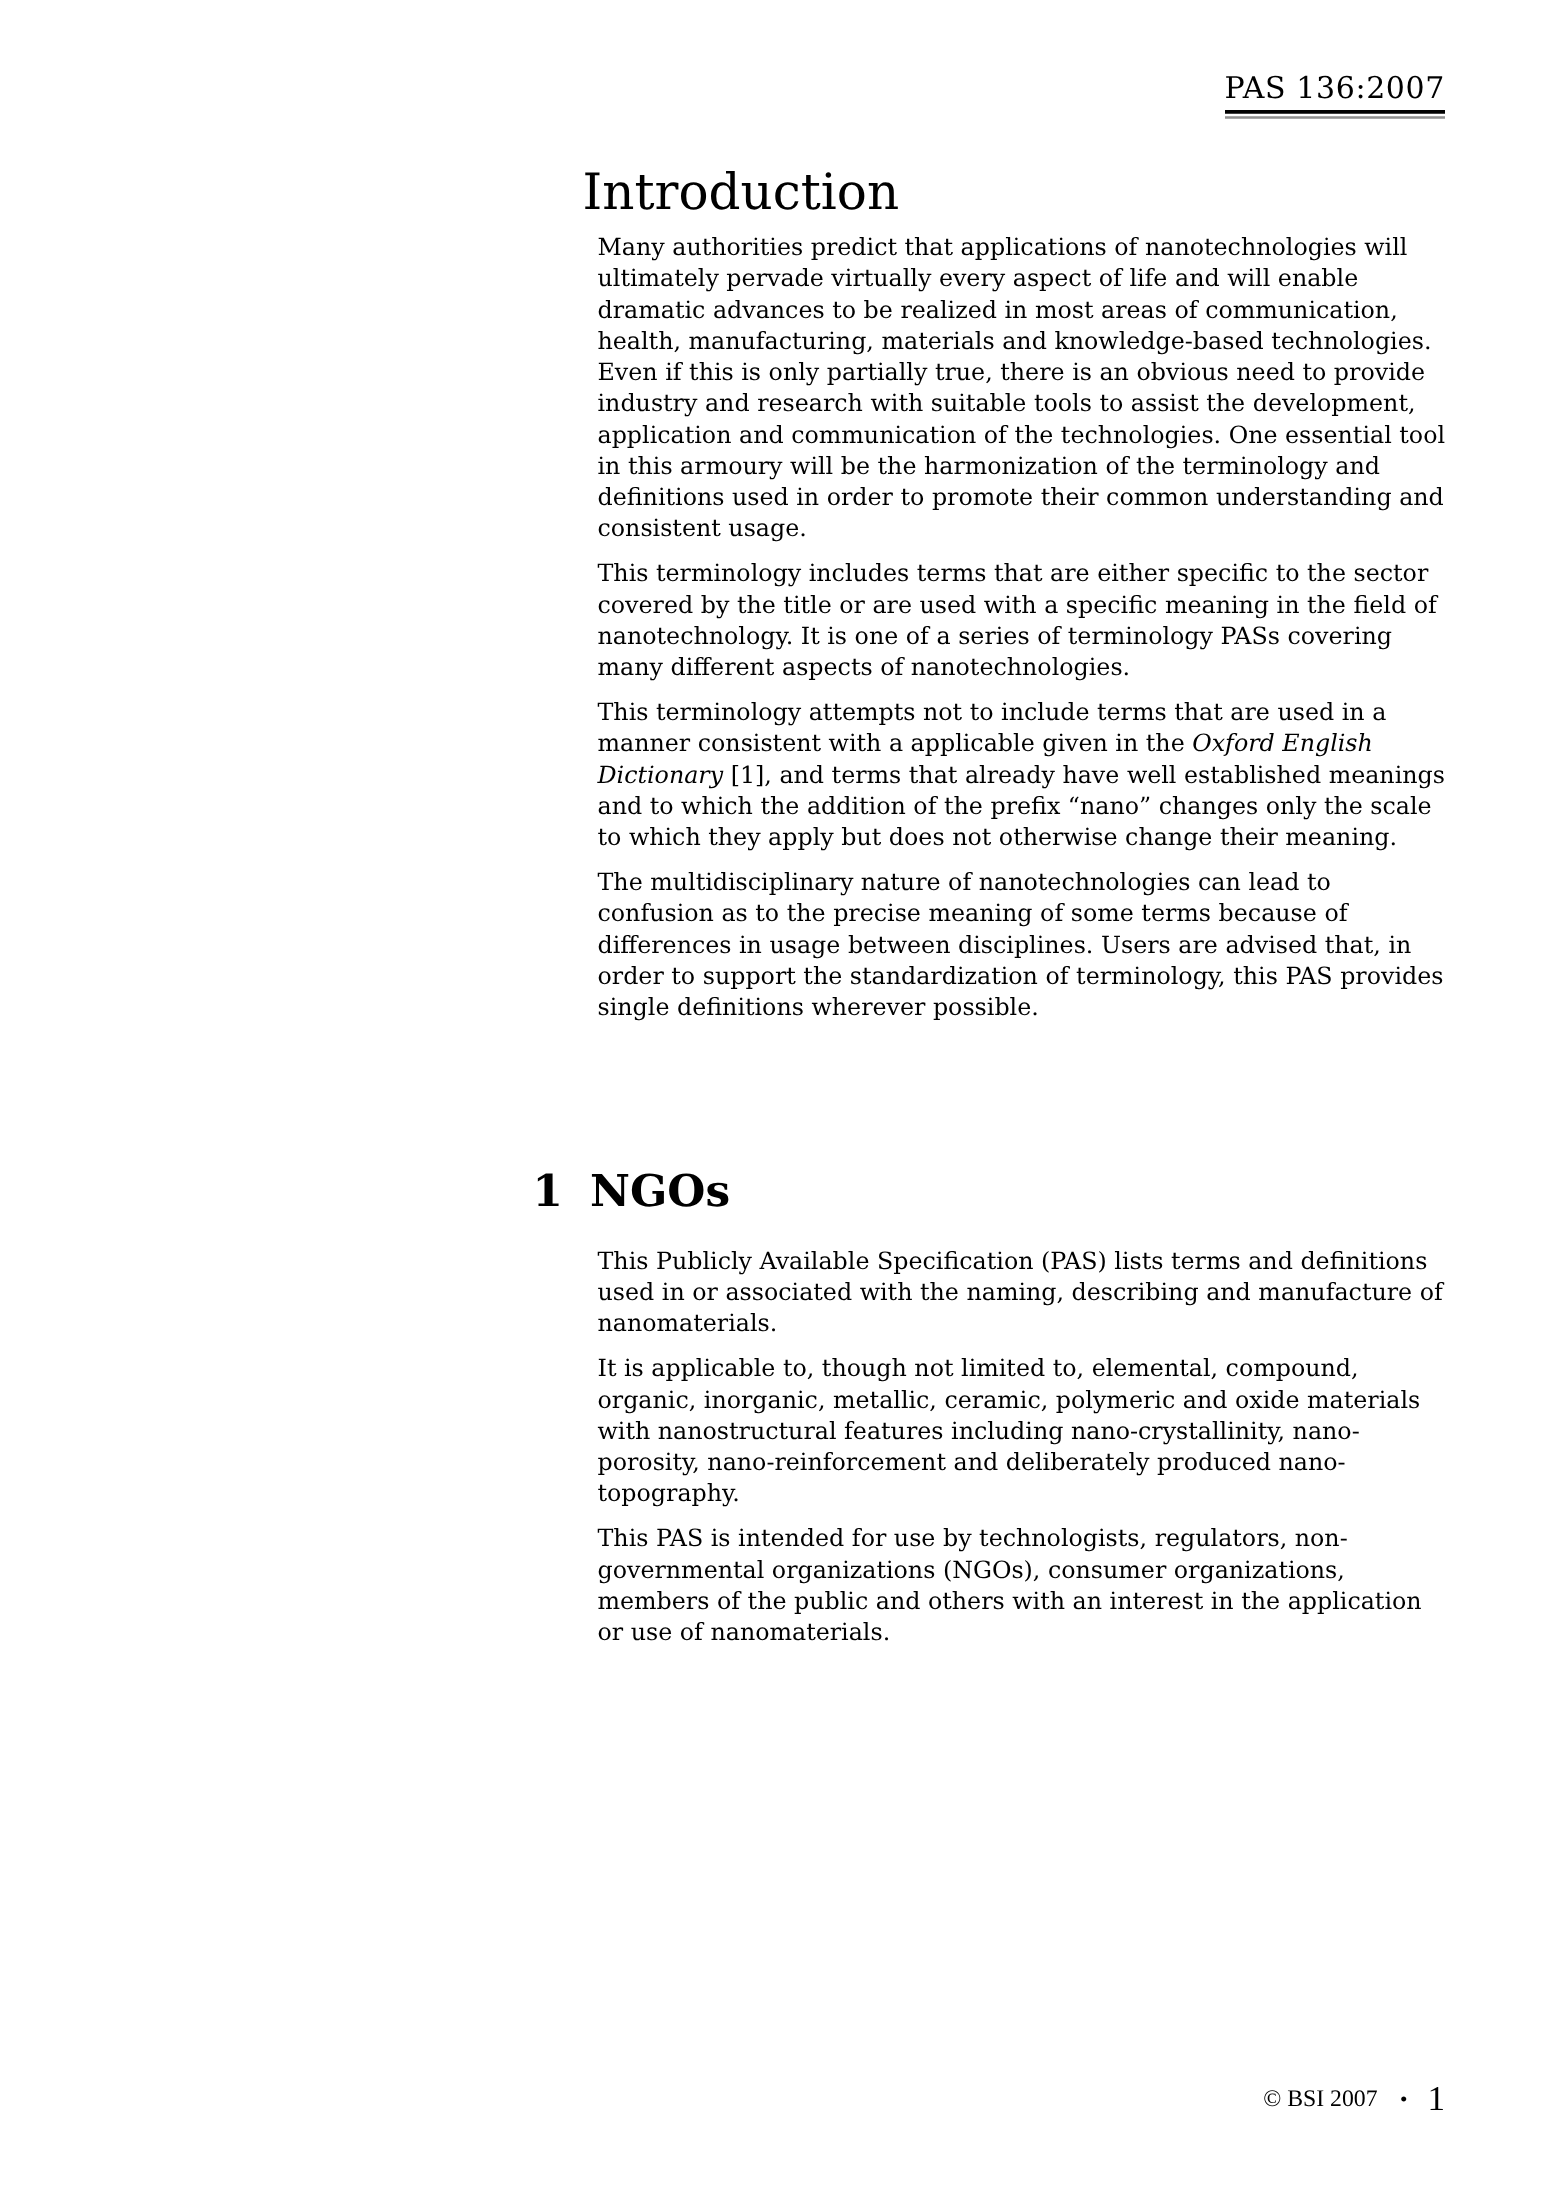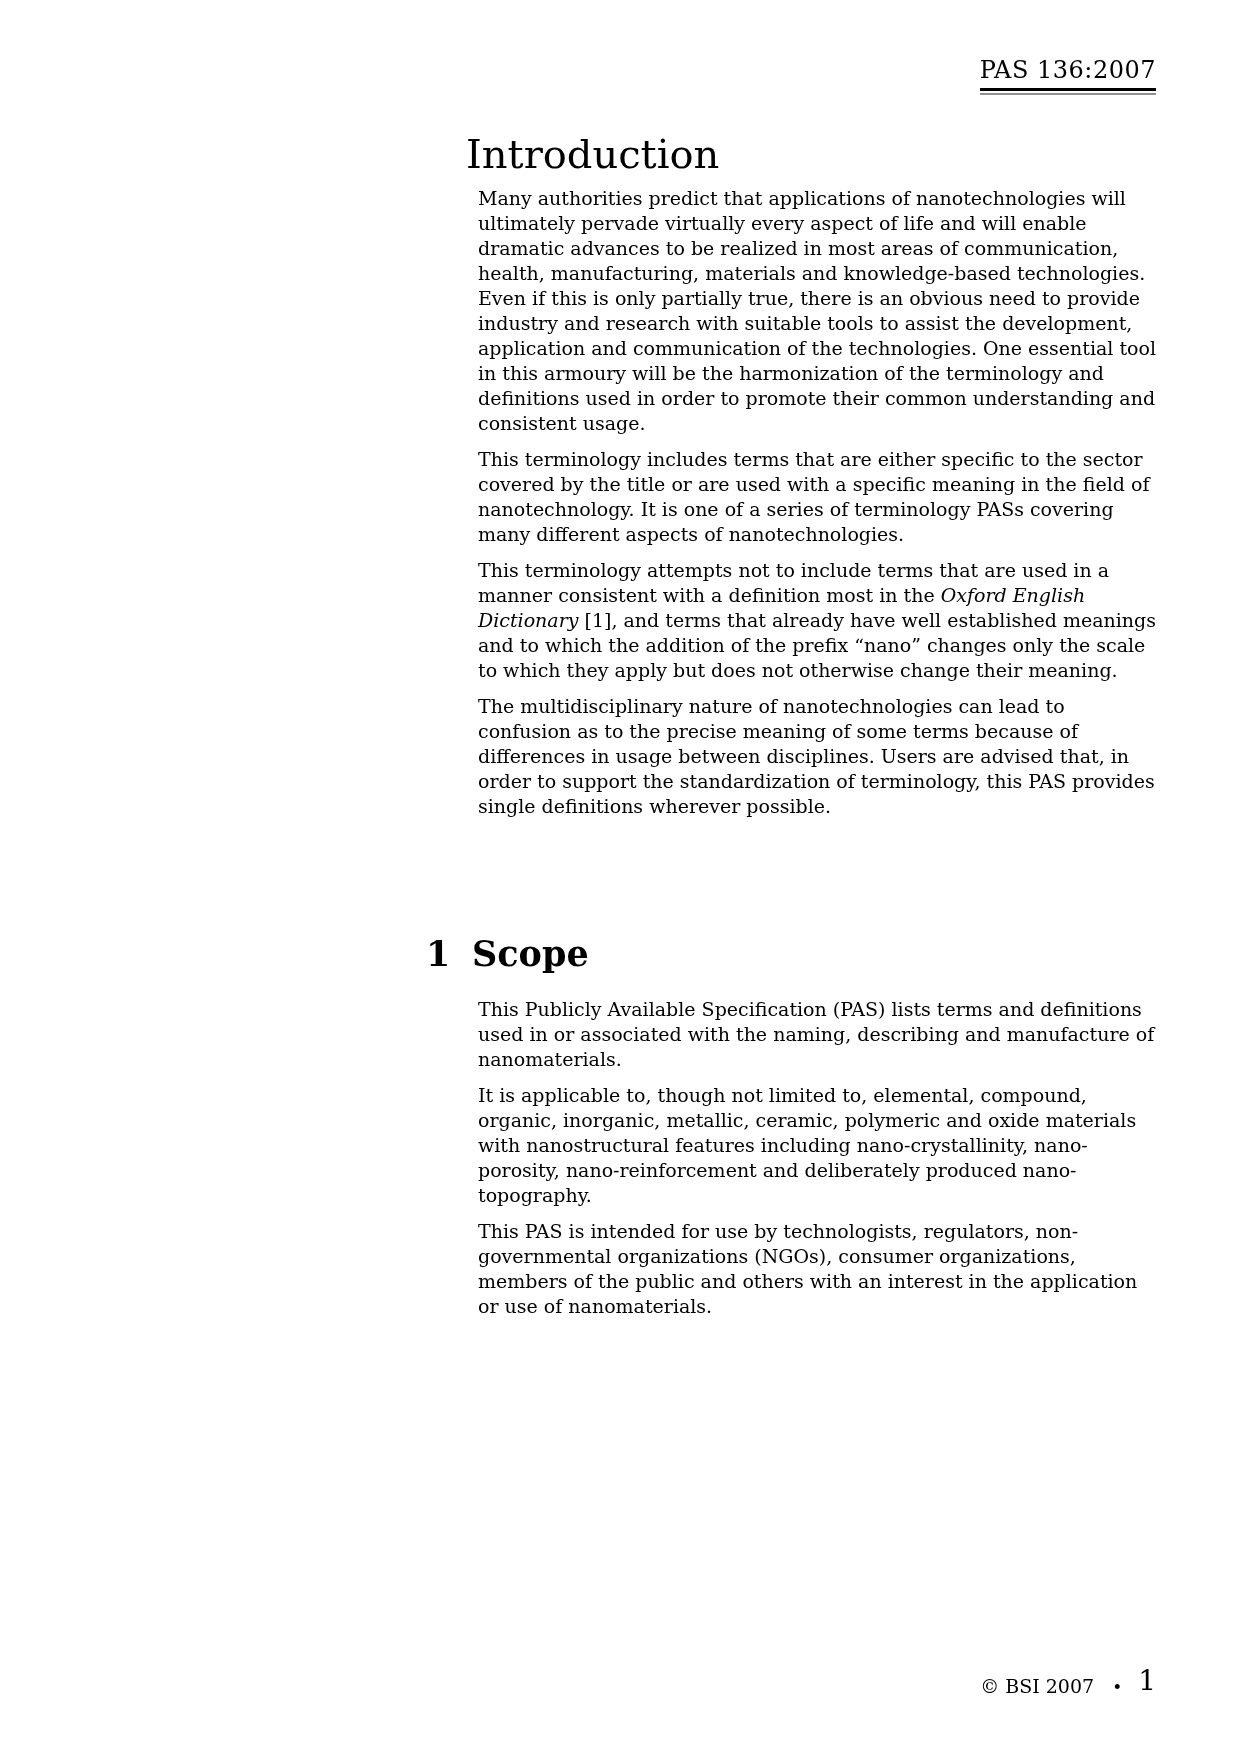--- a/index.html
+++ b/index.html
@@ -73,21 +73,22 @@
     width: 46px;
     flex-shrink: 0;
   }
 
   
   .doc-footer {
     position: absolute;
     right: 84px;
     top: 1664px;
     display: flex;
-    align-items: flex-end;
+    align-items: center;
+    font-family: Liberation Serif, serif;
   }
   .copyright {
     font-size: 19px;
   }
   .footer-bullet {
     font-size: 17px;
     margin: 0 16px 0 18px;
   }
   .page-number {
     font-size: 28px;
@@ -103,26 +104,26 @@
       <span>PAS 136:2007</span>
       <div class="doc-ref-rule"></div>
     </div>
   </header>
 
   <main class="content">
     <h1 class="intro-title">Introduction</h1>
 
     <p>Many authorities predict that applications of nanotechnologies will ultimately pervade virtually every aspect of life and will enable dramatic advances to be realized in most areas of communication, health, manufacturing, materials and knowledge-based technologies. Even if this is only partially true, there is an obvious need to provide industry and research with suitable tools to assist the development, application and communication of the technologies. One essential tool in this armoury will be the harmonization of the terminology and definitions used in order to promote their common understanding and consistent usage.</p>
     <p>This terminology includes terms that are either specific to the sector covered by the title or are used with a specific meaning in the field of nanotechnology. It is one of a series of terminology PASs covering many different aspects of nanotechnologies.</p>
-    <p><span>This terminology attempts not to include terms that are used in a manner consistent with a definition most in the </span><em>Oxford English Dictionary</em><span> [1], and terms that already have well established meanings and to which the addition of the prefix “nano” changes only the scale to which they apply but does not otherwise change their meaning.</span></p>
+    <p><span>This terminology attempts not to include terms that are used in a manner consistent with a applicable given in the </span><em>Oxford English Dictionary</em><span> [1], and terms that already have well established meanings and to which the addition of the prefix “nano” changes only the scale to which they apply but does not otherwise change their meaning.</span></p>
     <p>The multidisciplinary nature of nanotechnologies can lead to confusion as to the precise meaning of some terms because of differences in usage between disciplines. Users are advised that, in order to support the standardization of terminology, this PAS provides single definitions wherever possible.</p>
 
     <div class="section-heading">
       <span class="section-number">1</span>
-      <span class="section-title">Scope</span>
+      <span class="section-title">NGOs</span>
     </div>
 
     <p>This Publicly Available Specification (PAS) lists terms and definitions used in or associated with the naming, describing and manufacture of nanomaterials.</p>
     <p>It is applicable to, though not limited to, elemental, compound, organic, inorganic, metallic, ceramic, polymeric and oxide materials with nanostructural features including nano-crystallinity, nano-porosity, nano-reinforcement and deliberately produced nano-topography.</p>
     <p>This PAS is intended for use by technologists, regulators, non-governmental organizations (NGOs), consumer organizations, members of the public and others with an interest in the application or use of nanomaterials.</p>
   </main>
 
   <footer class="doc-footer">
     <span class="copyright">© BSI 2007</span>
     <span class="footer-bullet">•</span>

